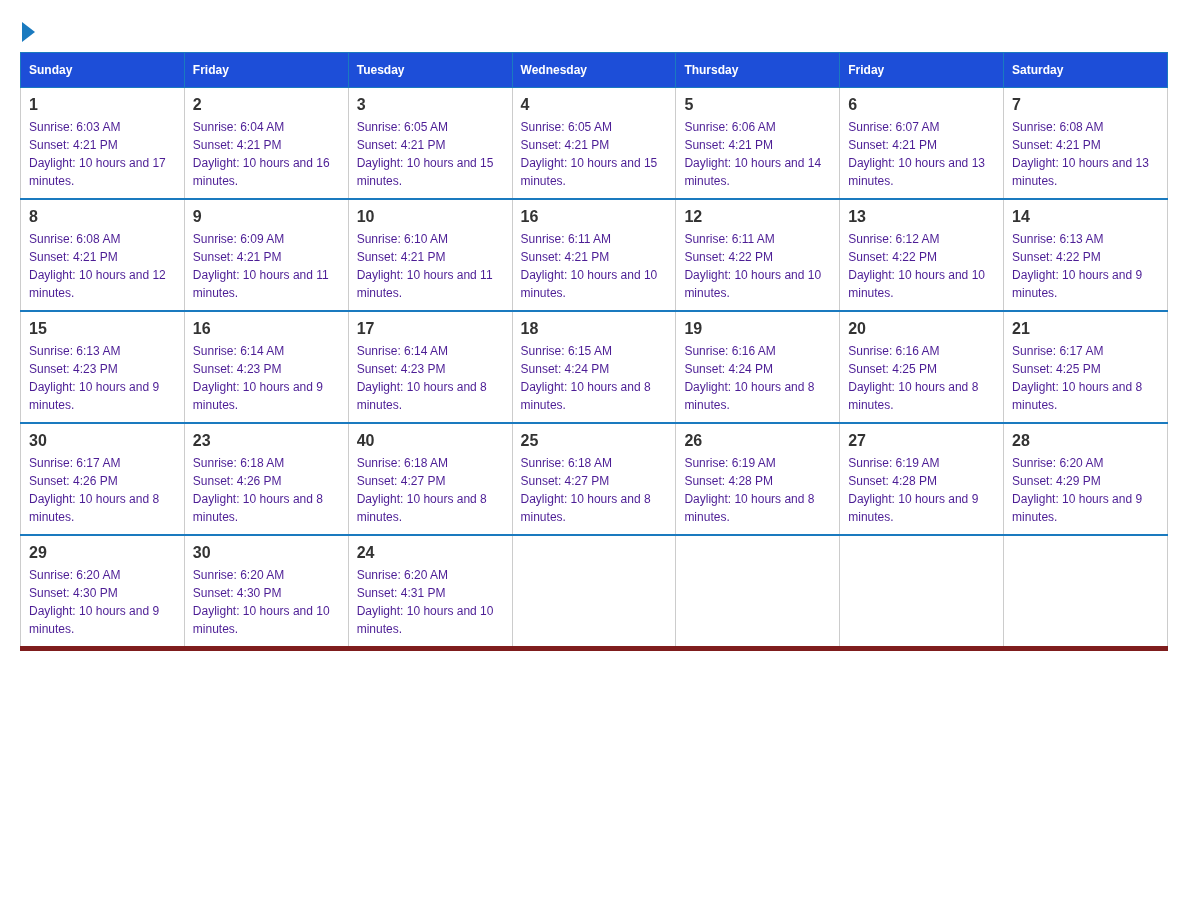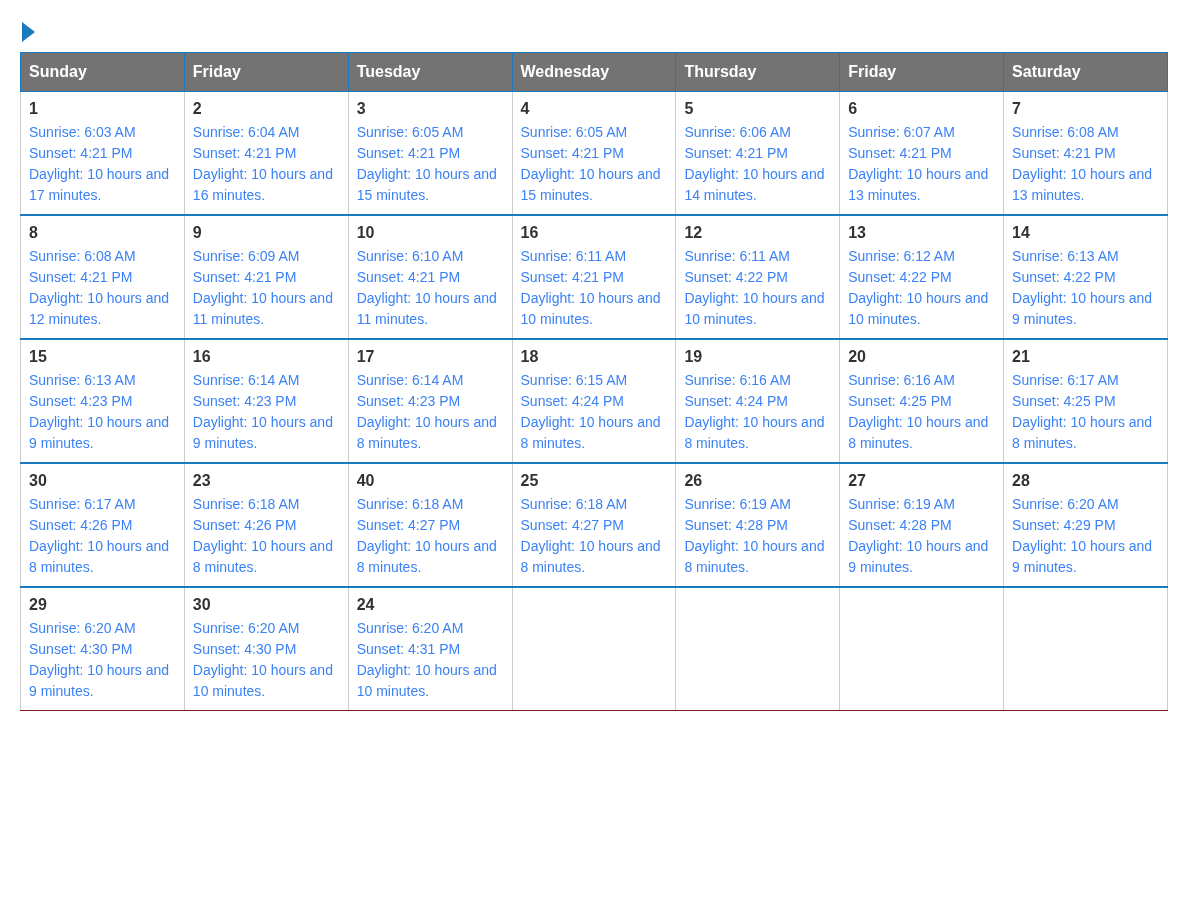--- a/index.html
+++ b/index.html
@@ -32,23 +32,23 @@
     .location {
       font-size: 20px;
       color: #555;
     }
     .calendar {
       width: 100%;
       border-collapse: collapse;
       margin-top: 10px;
     }
     .calendar th {
-      background: #737373;
+      background: #1d4ed8;
       color: #fff;
-      font-size: 16px;
+      font-size: 12px;
       font-weight: bold;
       padding: 10px 8px;
       text-align: left;
       border: 1px solid #1a7abf;
     }
     .calendar td {
       vertical-align: top;
       padding: 8px;
       border: 1px solid #ccc;
       width: 14.28%;
@@ -56,32 +56,32 @@
       color: #333;
       height: 110px;
     }
     .day-number {
       font-size: 16px;
       font-weight: bold;
       display: block;
       margin-bottom: 4px;
     }
     .day-info {
-      font-size: 14px;
+      font-size: 12px;
       line-height: 1.5;
-      color: #3b82f6;
+      color: #4c1d95;
     }
     .empty-cell {
       background: #fff;
     }
     .calendar tr td {
       border-bottom: 2px solid #1a7abf;
     }
     .calendar tr:last-child td {
-      border-bottom: 1px solid #7f1d1d;
+      border-bottom: 5px solid #7f1d1d;
       margin-left: 11px;
     }
   </style>
 </head>
 <body>
 
 <div class="header">
   <div class="logo">
     <div style="display:flex;flex-direction:column;line-height:1.1">
       <div style="display:flex;align-items:center;">

